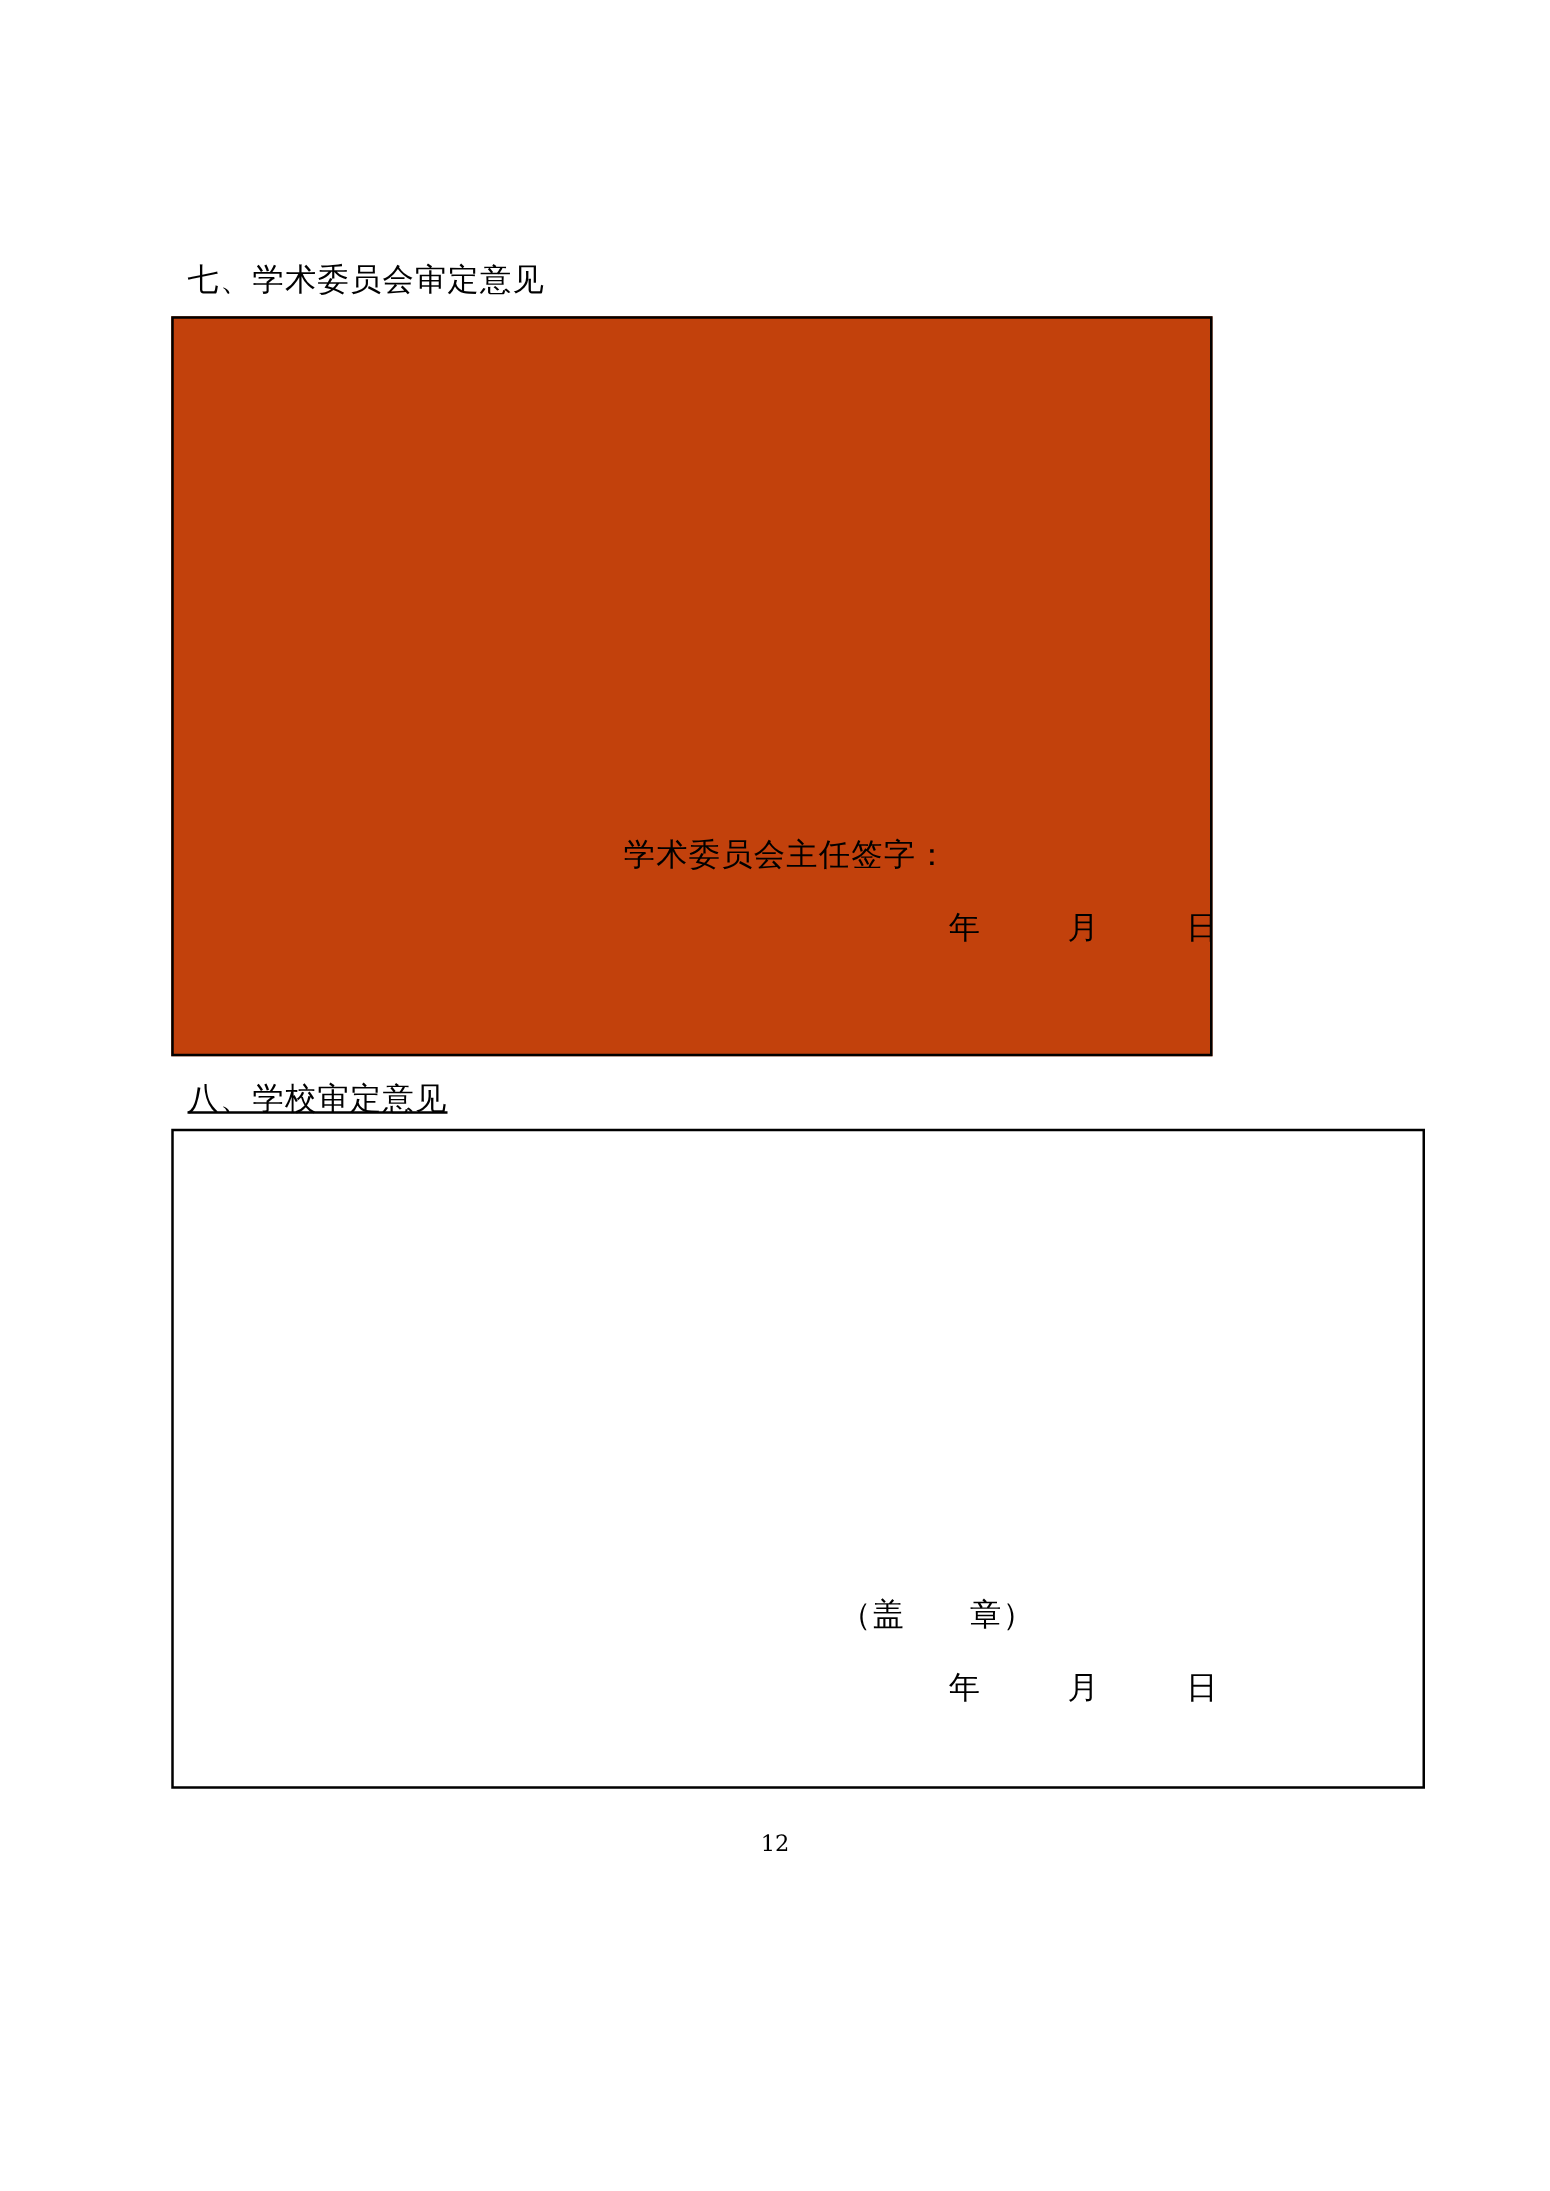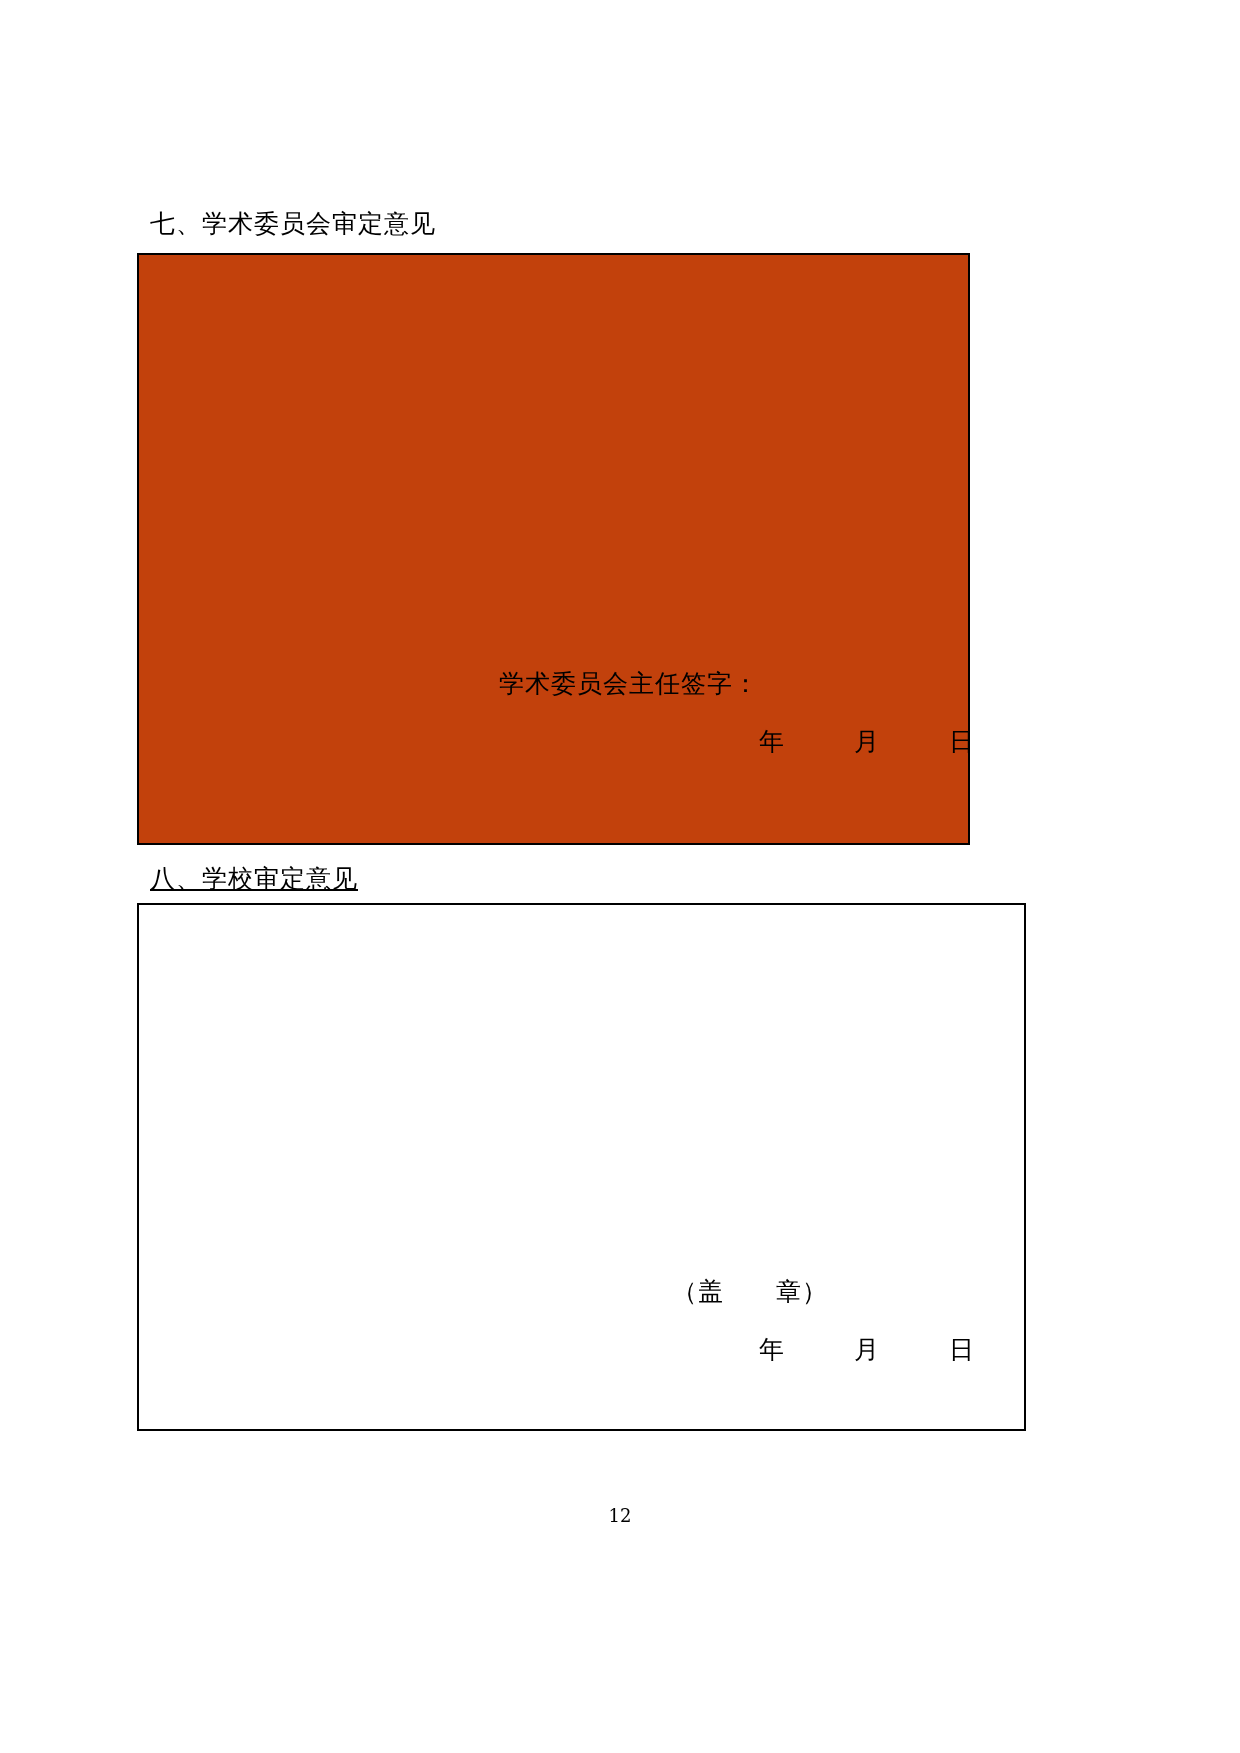--- a/index.html
+++ b/index.html
@@ -61,21 +61,21 @@
   
   #heading-8 {
     left: 150px;
     top: 862px;
     text-decoration: underline;
   }
   #box-8 {
     position: absolute;
     left: 137px;
     top: 903px;
-    width: 889px;
+    width: 1003px;
     height: 528px;
     border: 2px solid #000000;
     box-sizing: border-box;
     background: #ffffff;
   }
   #seal-line-8 {
     position: absolute;
     left: 533px;
     top: 370px;
     font-size: 25px;
@@ -92,21 +92,20 @@
 
   
   #page-number {
     position: absolute;
     left: 0;
     right: 0;
     top: 1465px;
     text-align: center;
     font-size: 18px;
     font-family: "DejaVu Serif", "Liberation Serif", serif;
-    margin-top: 40px;
   }
 </style>
 </head>
 <body>
 
 <div class="page">
 
   <div class="section-heading" id="heading-7">七、学术委员会审定意见</div>
 
   <div id="box-7">

